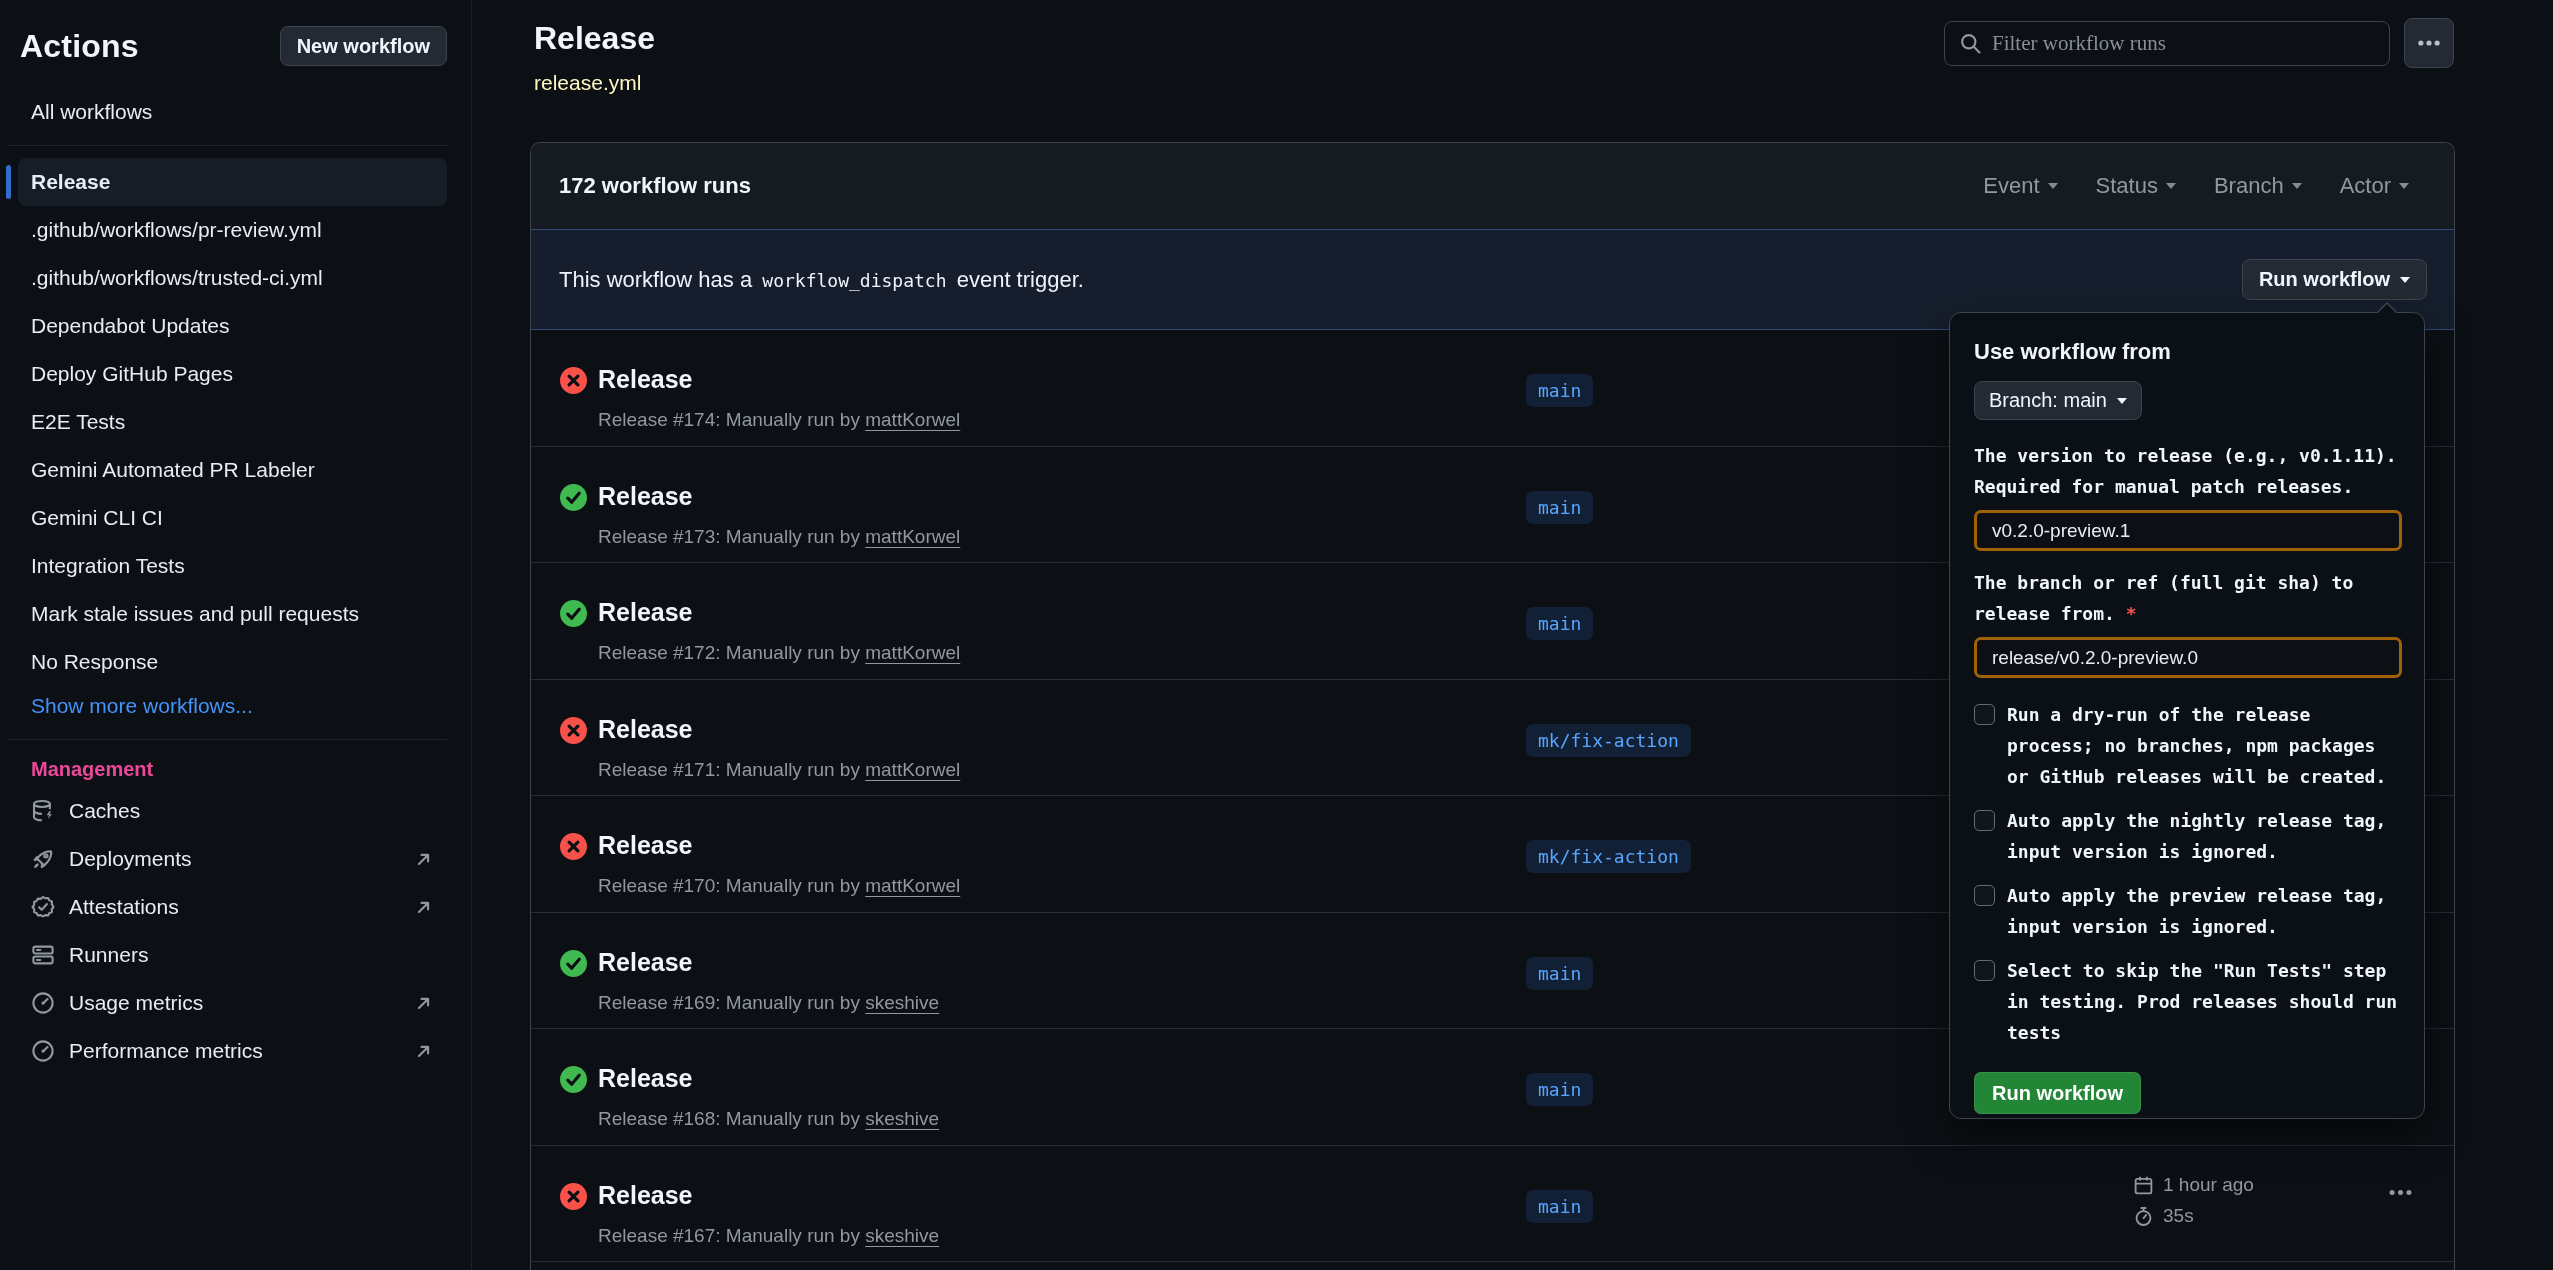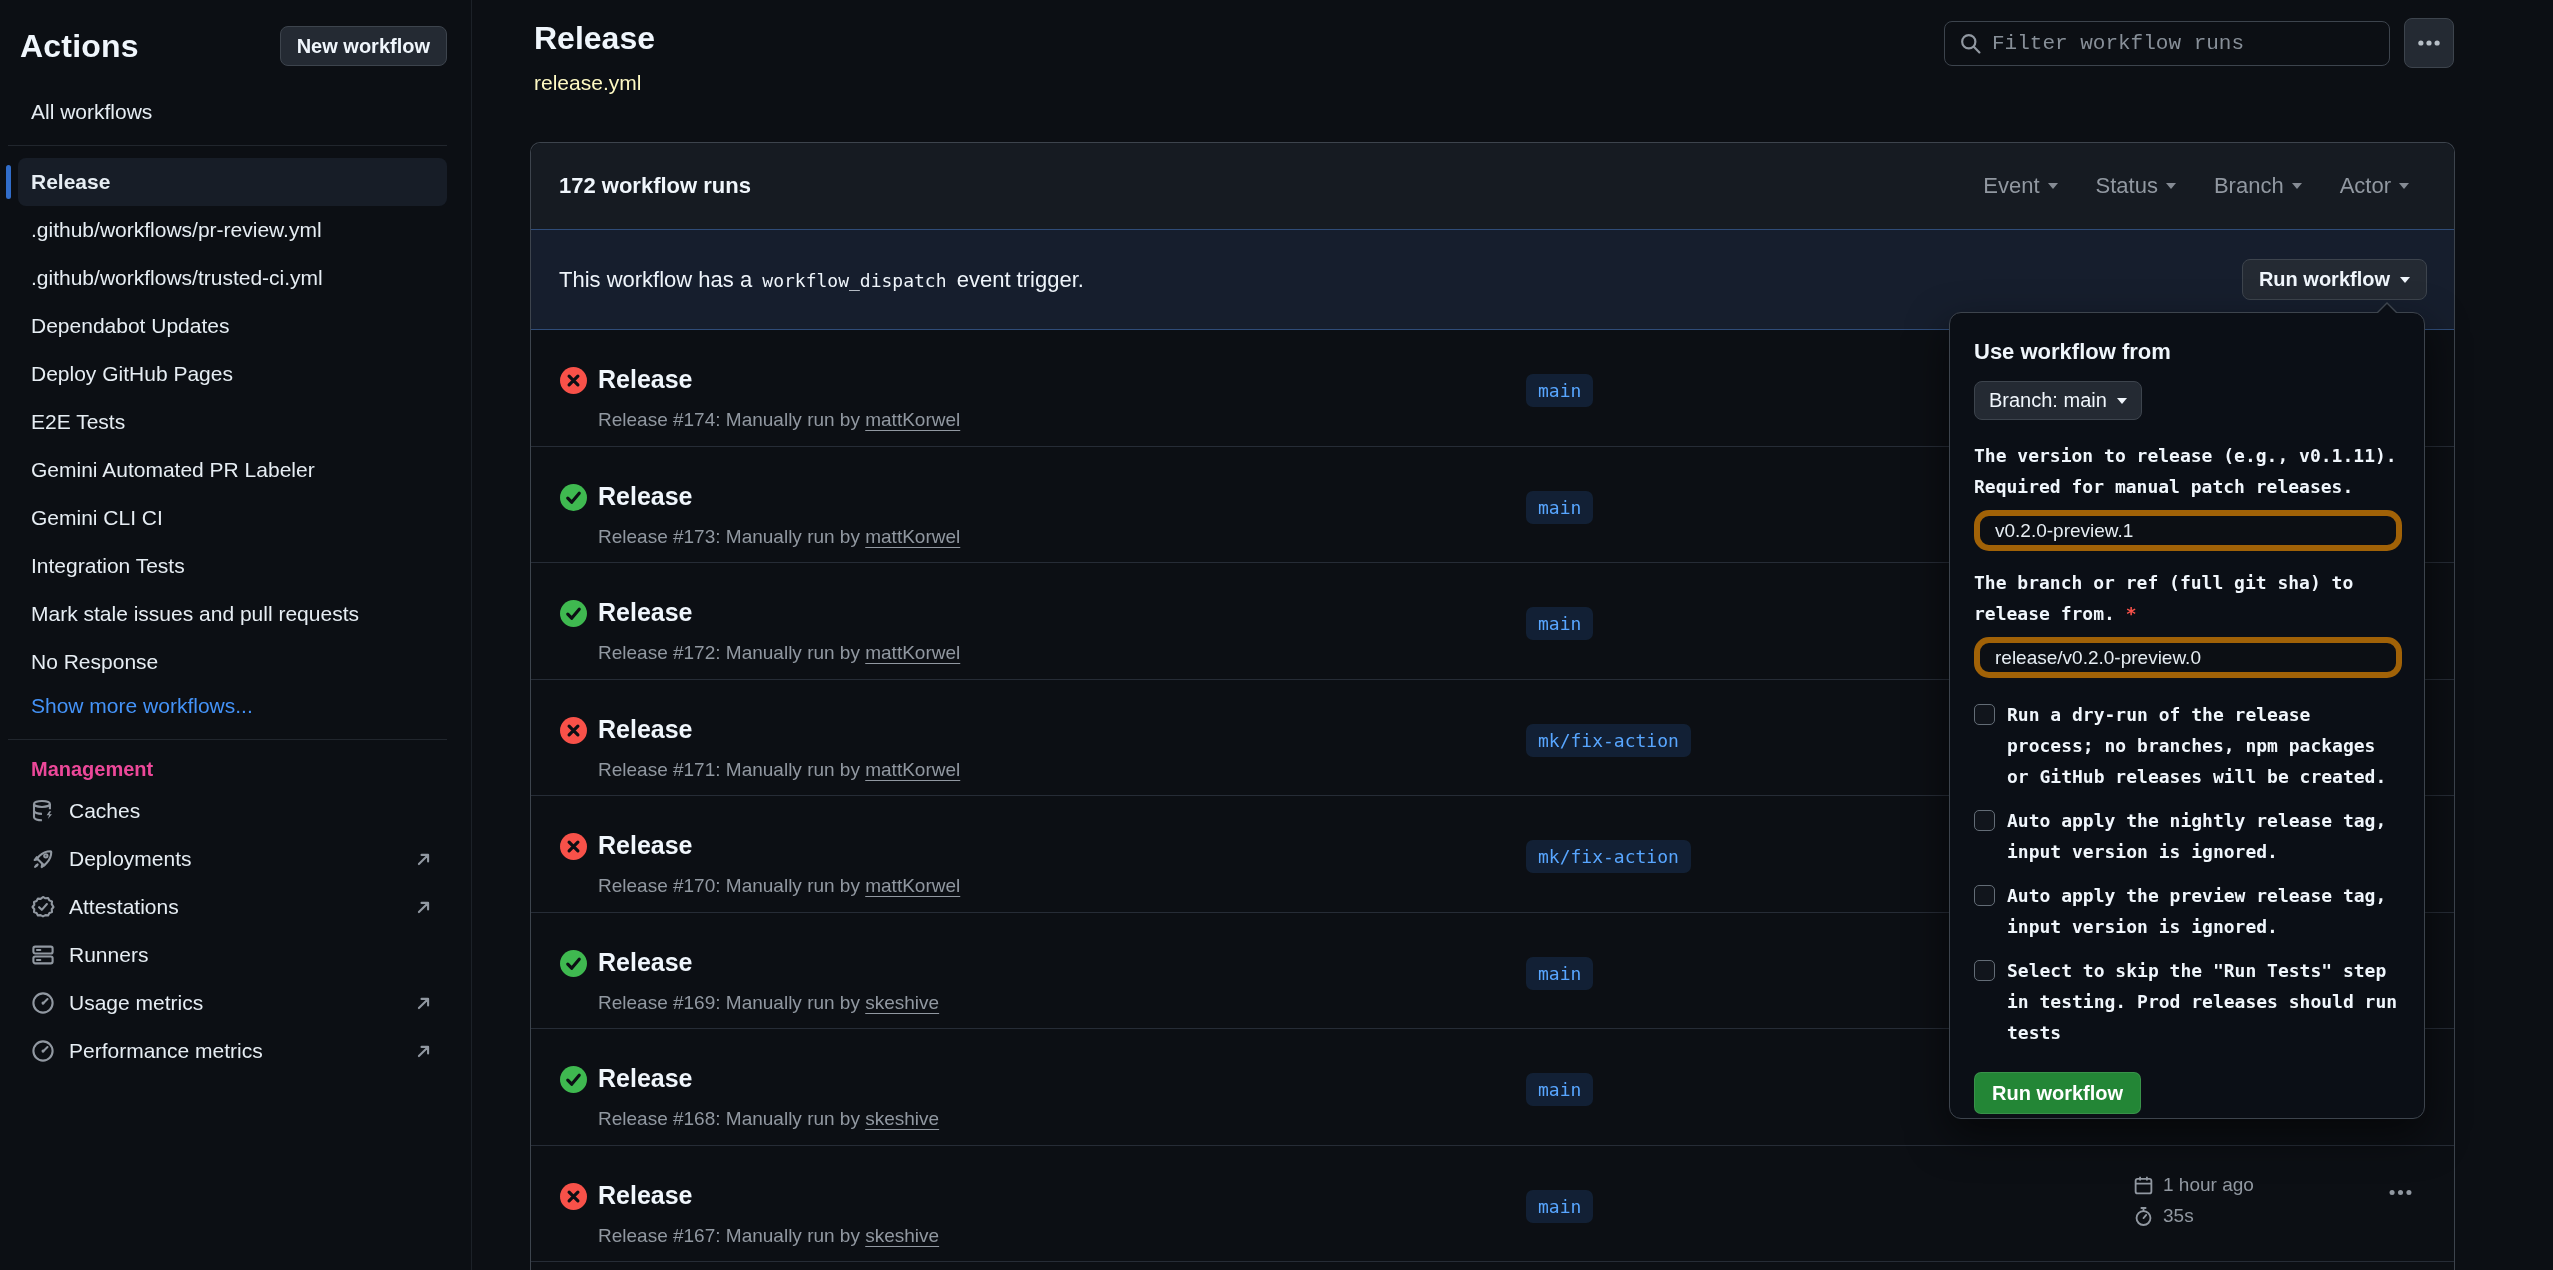--- a/index.html
+++ b/index.html
@@ -27,21 +27,21 @@
   .mgmt-item { display:flex; align-items:center; height:48px; margin:0 24px 0 18px; padding:0 13px; border-radius:8px; font-size:21px; color:#e6edf3; cursor:pointer; }
   .mgmt-item .m-icon { width:24px; height:24px; color:#9198a1; margin-right:14px; }
   .mgmt-item .ext { margin-left:auto; color:#9198a1; width:21px; height:21px; }
 
   
   #main { position:absolute; left:497px; top:0; width:2056px; height:1270px; }
   #page-title { position:absolute; left:37px; top:20px; font-size:32px; font-weight:700; }
   #file-link { position:absolute; left:37px; top:71px; font-size:21px; color:#fef9c3; cursor:pointer; }
   #filter-box { position:absolute; left:1447px; top:21px; width:446px; height:45px; background:#0c0f14; border:1px solid #3d444d; border-radius:8px; display:flex; align-items:center; padding:0 14px; }
   #filter-box .s-icon { color:#9198a1; width:23px; height:23px; margin-right:10px; }
-  #filter-input { flex:1; background:transparent; border:0; outline:none; color:#e6edf3; font-size:21px; font-family:Liberation Mono, monospace; }
+  #filter-input { flex:1; background:transparent; border:0; outline:none; color:#e6edf3; font-size:21px; font-family:Liberation Serif, serif; }
   #filter-input::placeholder { color:#878f98; }
   #top-kebab { position:absolute; left:1907px; top:18px; width:50px; height:50px; display:flex; align-items:center; justify-content:center; color:#b7bfc7; }
 
   
   #card { position:absolute; left:33px; top:142px; width:1925px; height:1130px; border:1px solid #3d444d; border-bottom:0; border-radius:10px 10px 0 0; background:#0c0f14; }
   #card-header { height:86px; background:#161b22; border-radius:10px 10px 0 0; display:flex; align-items:center; justify-content:space-between; padding:0 45px 0 28px; }
   #runs-count { font-size:22px; font-weight:700; }
   #run-filters { display:flex; gap:38px; }
   .filter-item { display:flex; align-items:center; gap:8px; font-size:22px; color:#9198a1; cursor:pointer; }
   .filter-item .caret { border-top-width:6px; border-left-width:5px; border-right-width:5px; opacity:.9; }
@@ -65,21 +65,21 @@
 
   
   #dispatch-panel { position:absolute; left:1452px; top:312px; width:476px; height:807px; background:#0b0f16; border:1px solid #3d444d; border-radius:12px; box-shadow:0 16px 40px rgba(0,0,0,.55); padding:26px 24px 12px 24px; z-index:5; }
   #dispatch-panel::before { content:""; position:absolute; top:-11px; right:26px; width:0; height:0; border-left:11px solid transparent; border-right:11px solid transparent; border-bottom:11px solid #3d444d; }
   #dispatch-panel::after { content:""; position:absolute; top:-9.5px; right:27px; width:0; height:0; border-left:10px solid transparent; border-right:10px solid transparent; border-bottom:10px solid #0b0f16; }
   #panel-heading { font-size:22px; font-weight:700; margin-bottom:16px; }
   #branch-selector { height:39px; padding:0 14px; display:inline-flex; align-items:center; gap:10px; font-size:20px; font-weight:400; margin-bottom:20px; }
   #branch-selector .caret { border-top-width:6px; border-left-width:5px; border-right-width:5px; }
   .mono-label { font-family:"DejaVu Sans Mono","Liberation Mono",monospace; font-weight:700; font-size:18px; line-height:31px; color:#f0f6fc; }
   .required-mark { color:#f85149; }
-  .panel-input { width:428px; height:41px; background:#0c0f14; border:6px solid #a16207; border-radius:15px; color:#e6edf3; font-size:19px; font-family:inherit; padding:0 15px; outline:none; margin:8px 0 16px 0; }
+  .panel-input { width:428px; height:41px; background:#0c0f14; border:3px solid #a16207; border-radius:7px; color:#e6edf3; font-size:19px; font-family:inherit; padding:0 15px; outline:none; margin:8px 0 16px 0; }
   .cb-group { display:flex; gap:12px; margin-top:5px; margin-bottom:13px; }
   .checkbox { flex:none; width:21px; height:21px; border:1.5px solid #636c76; border-radius:5px; background:#11151c; margin-top:5px; cursor:pointer; }
   .cb-label { width:395px; }
   #panel-submit { background:#238636; border:1px solid rgba(255,255,255,.1); border-radius:7px; color:#fff; font-size:20px; font-weight:700; padding:0 17px; height:42px; margin-top:11px; cursor:pointer; font-family:inherit; }
 </style>
 </head>
 <body>
 
 <div id="app">
 

